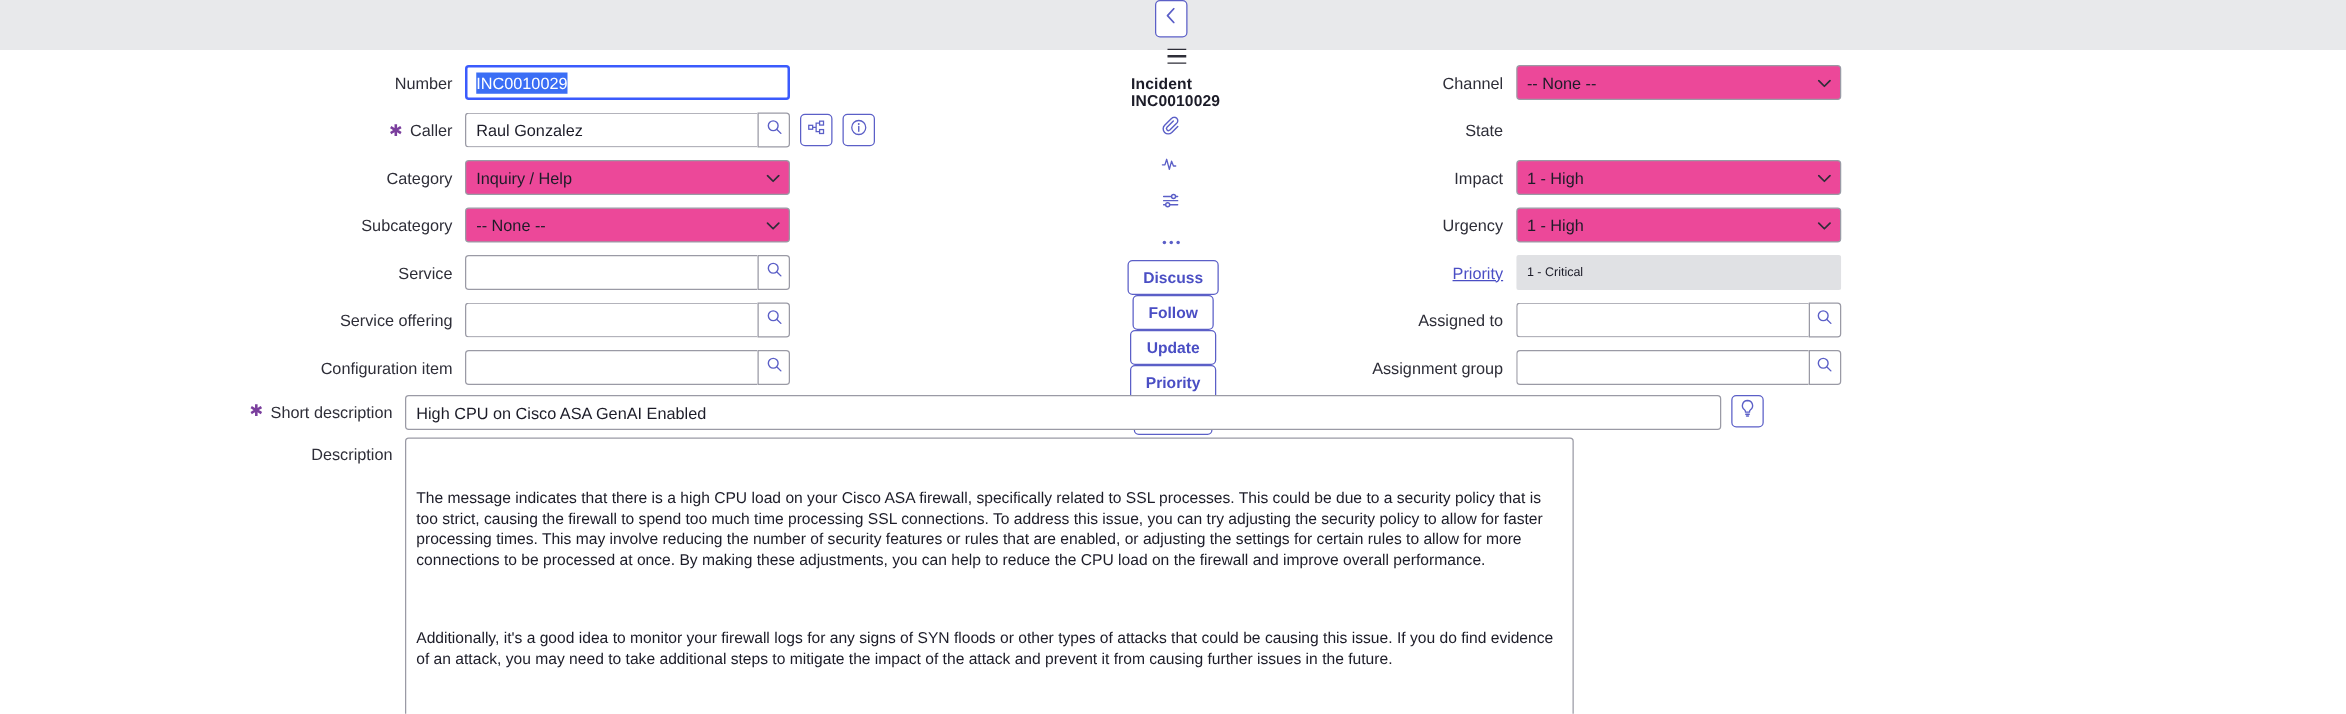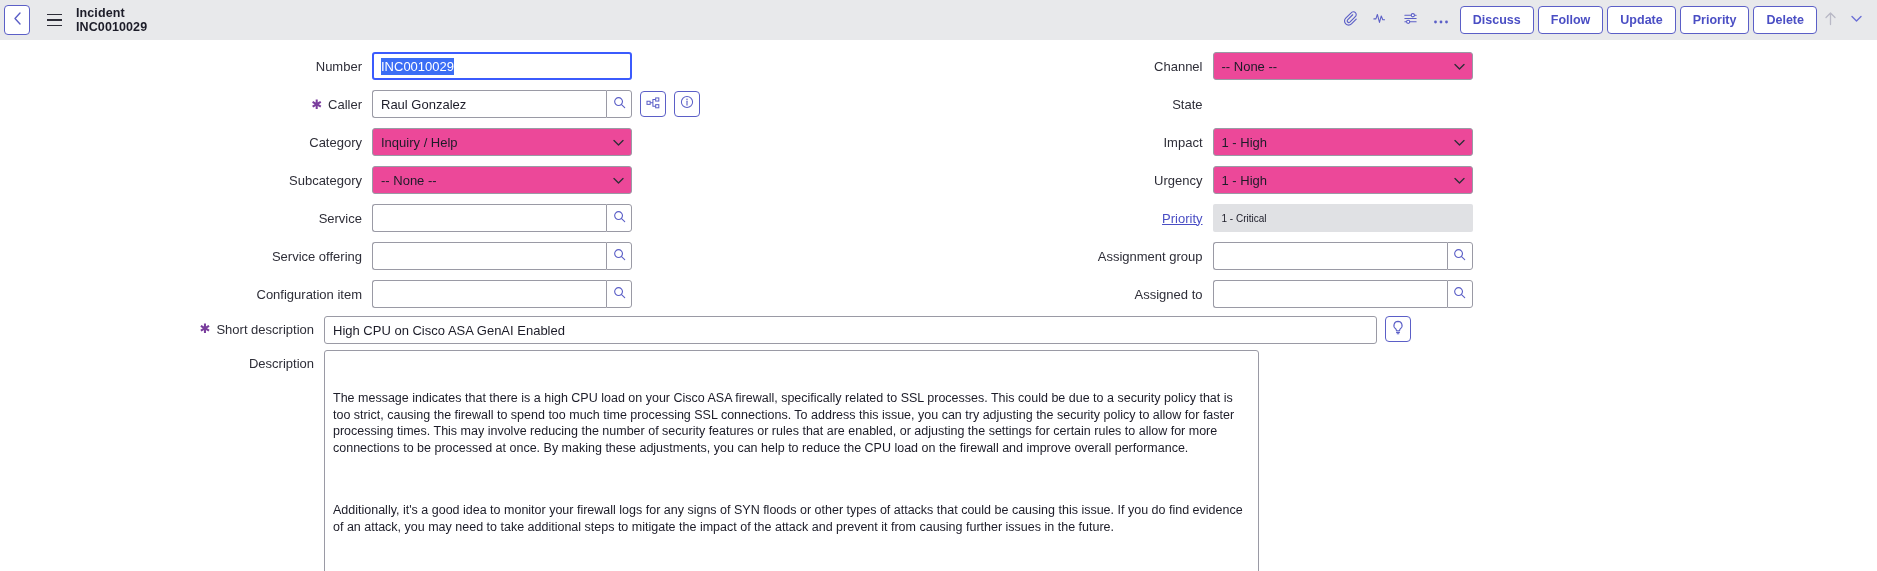--- a/index.html
+++ b/index.html
@@ -12,20 +12,21 @@
   }
 
   
   .header {
     height: 40px;
     background: #e8e9eb;
     display: flex;
     align-items: center;
     padding: 0 8px 0 4px;
     position: relative;
+    flex-direction: column;
   }
   .back-btn {
     width: 26px; height: 30px;
     border: 1px solid #5b5fc7;
     border-radius: 4px;
     background: #ffffff;
     display: flex; align-items: center; justify-content: center;
     color: #5b5fc7;
     flex: 0 0 auto;
     cursor: pointer;
@@ -541,40 +542,40 @@
         <div class="lbl">
           <span class="lbl-link">Priority</span>
         </div>
         <div class="ctl">
           <div class="readonly">1 - Critical</div>
         </div>
       </div>
 
       <div class="row">
         <div class="lbl">
-          <span>Assignment group</span>
+          <span>Assigned to</span>
         </div>
         <div class="ctl">
           <div class="inp with-lookup">
             <span></span>
           </div>
           <div class="lookup">
             <span>
               <svg width="13" height="13" viewBox="0 0 14 14" fill="none" aria-hidden="true">
                 <circle cx="6" cy="6" r="4.2" stroke="currentColor" stroke-width="1.2"></circle>
                 <path d="M9.2 9.2L12.6 12.6" stroke="currentColor" stroke-width="1.2" stroke-linecap="round"></path>
               </svg>
             </span>
           </div>
         </div>
       </div>
 
       <div class="row">
         <div class="lbl">
-          <span>Assigned to</span>
+          <span>Assignment group</span>
         </div>
         <div class="ctl">
           <div class="inp with-lookup">
             <span></span>
           </div>
           <div class="lookup">
             <span>
               <svg width="13" height="13" viewBox="0 0 14 14" fill="none" aria-hidden="true">
                 <circle cx="6" cy="6" r="4.2" stroke="currentColor" stroke-width="1.2"></circle>
                 <path d="M9.2 9.2L12.6 12.6" stroke="currentColor" stroke-width="1.2" stroke-linecap="round"></path>

